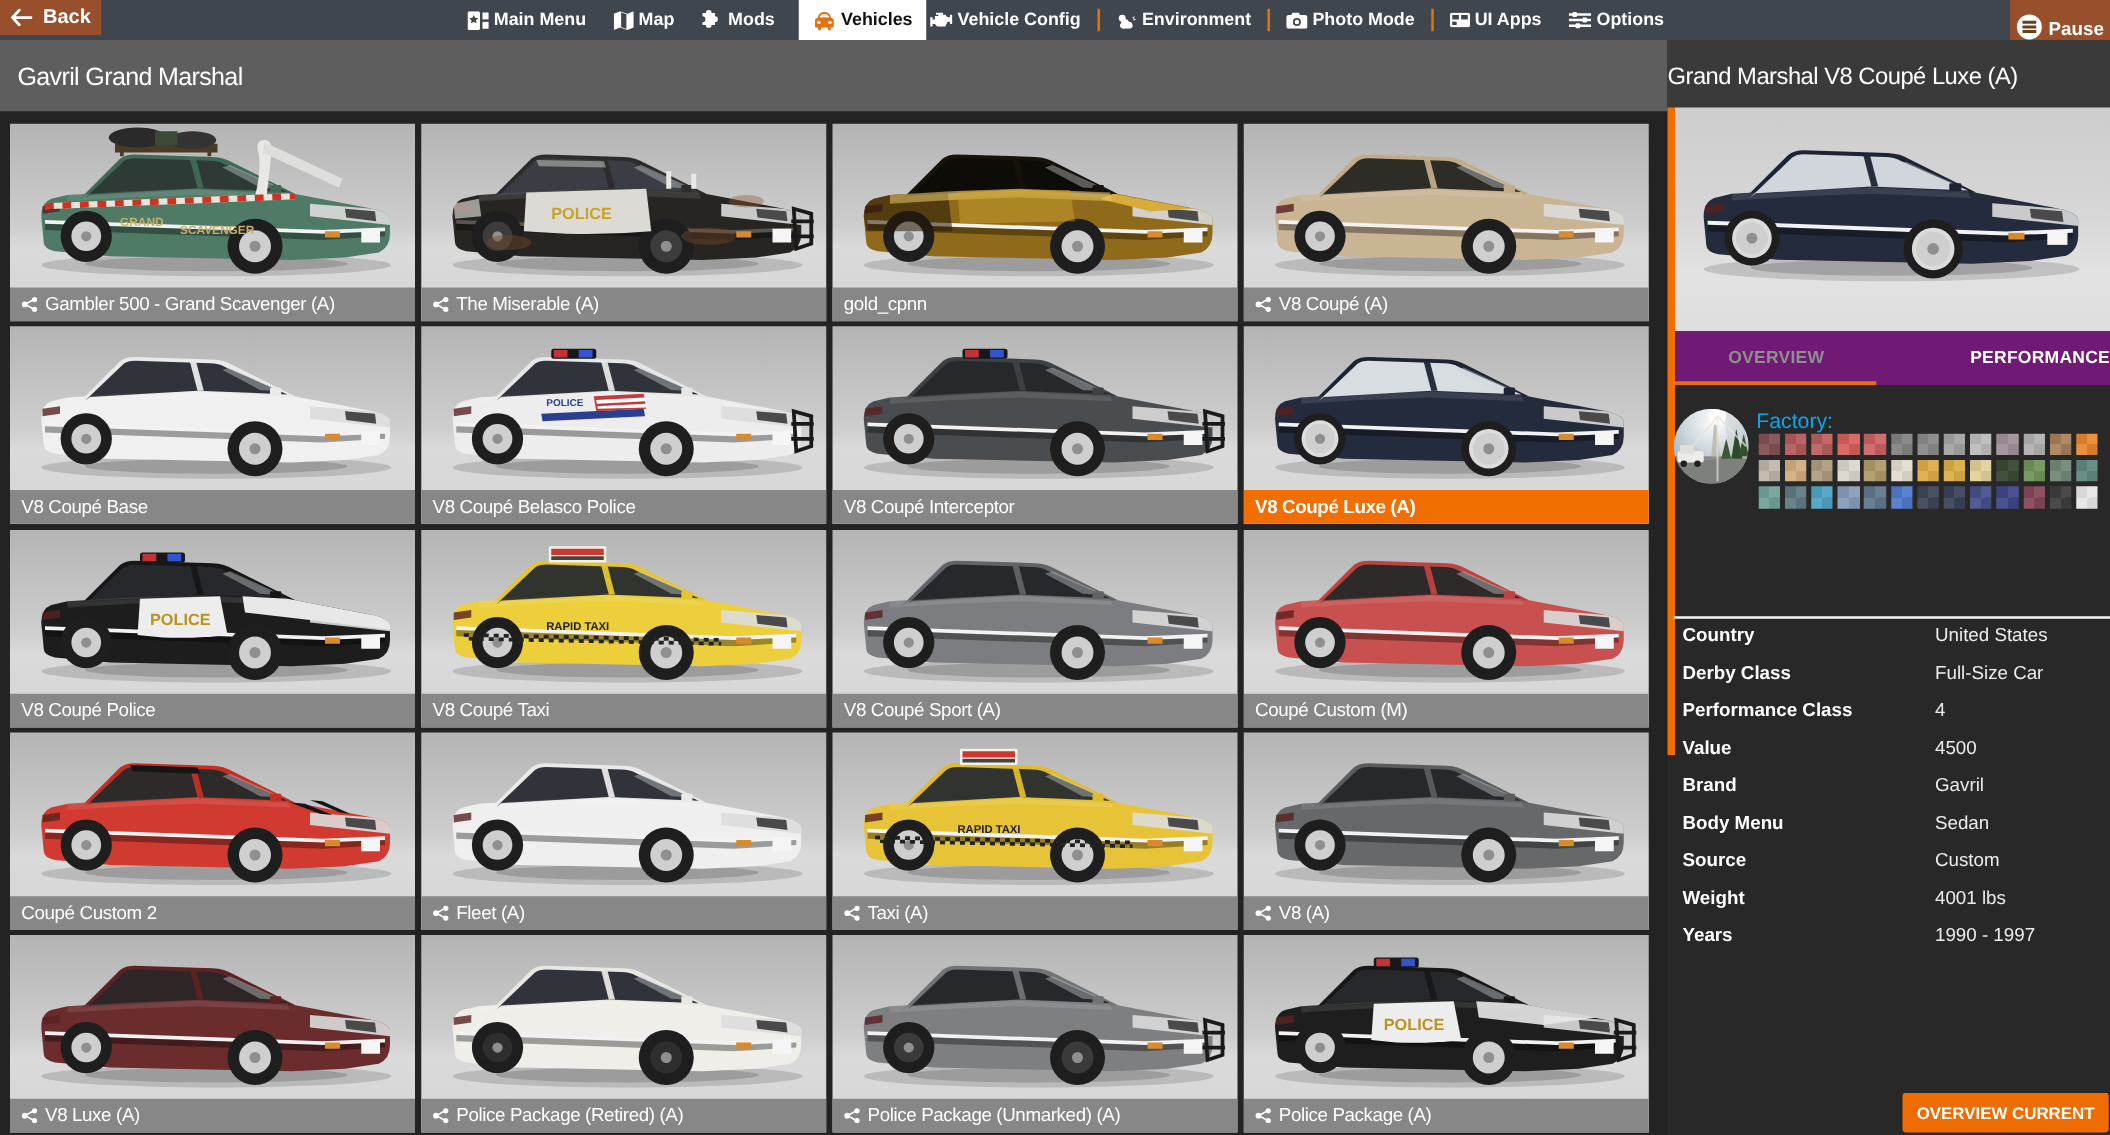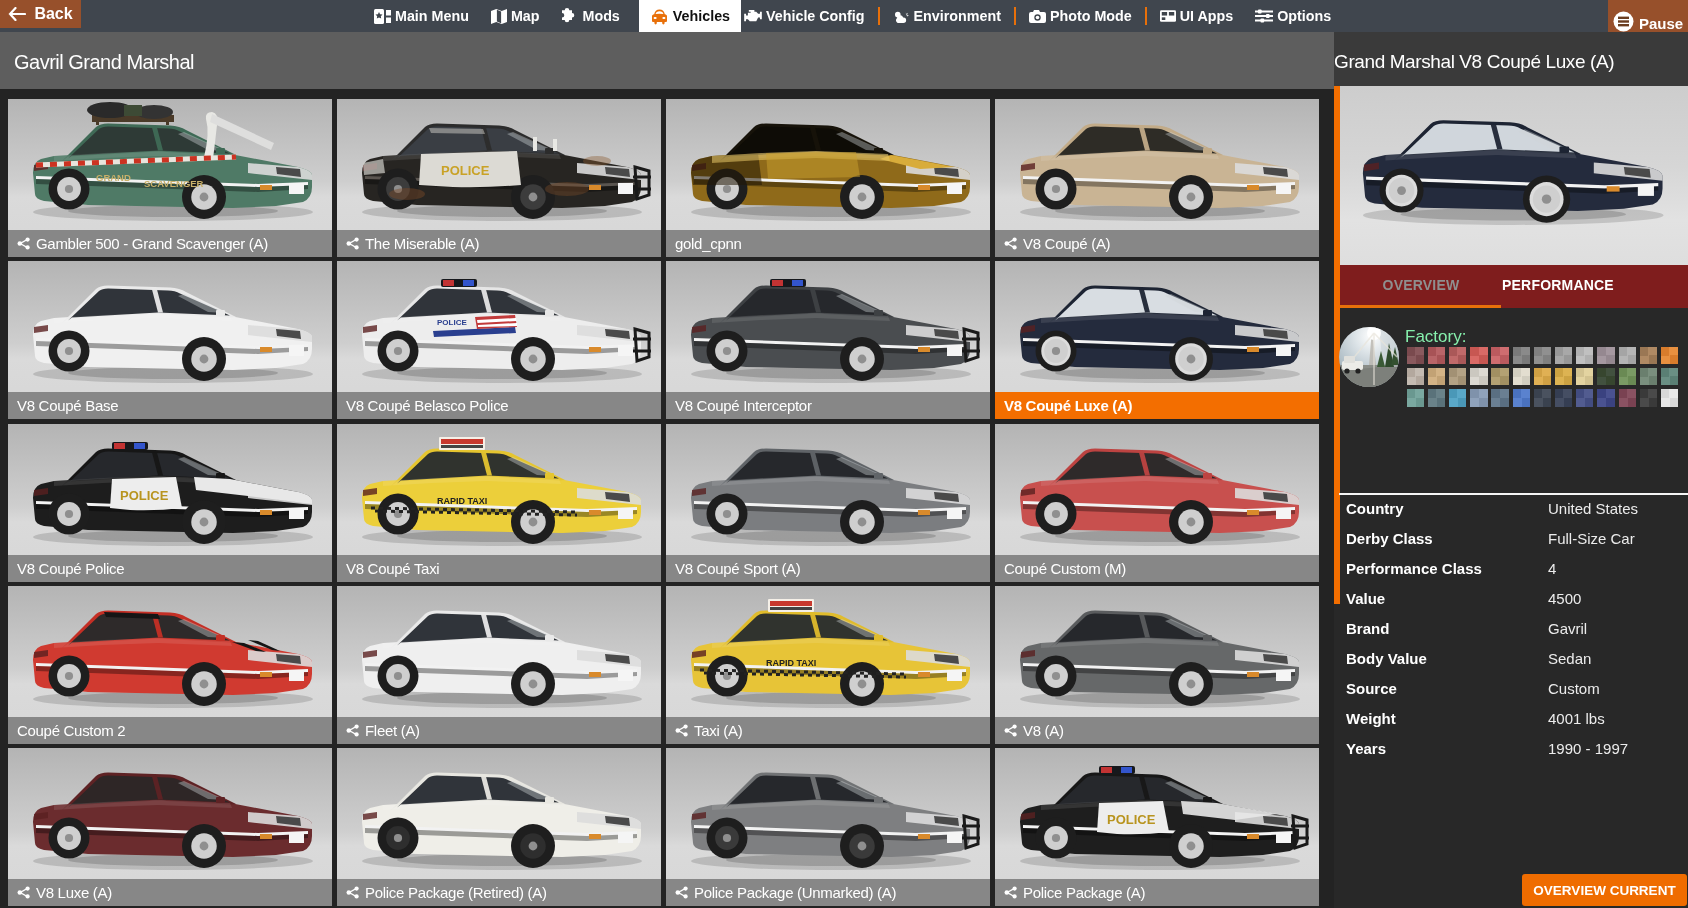--- a/index.html
+++ b/index.html
@@ -25,26 +25,26 @@
 .card { position:relative; overflow:hidden; background:linear-gradient(180deg,#b4b4b4 0%,#c3c3c3 30%,#cecece 52%,#dadada 62%,#d6d6d6 100%); }
 .card svg.car { position:absolute; left:0; top:0; }
 .cap { position:absolute; left:0; bottom:0; width:100%; height:27px; background:#878787; color:#fff; font-size:15px; letter-spacing:-0.3px; display:flex; align-items:center; padding-left:9px; gap:5px; }
 .cap.sel { background:#f36e00;font-weight:bold; }
 .cap .shr { flex:0 0 auto; }
 
 
 .rpanel { position:absolute; left:1334px; top:89px; width:354px; height:819px; background:#282828; }
 .rstripe { position:absolute; left:0; top:-3px; width:6px; height:518px; background:#f36e00; }
 .rimg { position:absolute; left:6px; top:-3px; width:348px; height:179px; background:linear-gradient(180deg,#cdcdcd 0%,#d6d6d6 45%,#e2e2e2 75%,#dedede 100%); overflow:hidden; }
-.tabs { position:absolute; left:6px; top:176px; width:348px; height:43px; background:#7f1d1d; }
+.tabs { position:absolute; left:6px; top:176px; width:348px; height:43px; background:#701a75; }
 .tab1 { position:absolute; left:0; top:12px; width:162px; text-align:center; color:#8f8f8f; font-size:14px; font-weight:bold; letter-spacing:0.2px; }
-.tab2 { position:absolute; left:162px; top:12px; width:186px; text-align:left; color:#fff; font-size:14px; font-weight:bold; letter-spacing:0.2px; }
+.tab2 { position:absolute; left:162px; top:12px; width:186px; text-align:right; color:#fff; font-size:14px; font-weight:bold; letter-spacing:0.2px; }
 .tabline { position:absolute; left:0; top:40px; width:161px; height:3px; background:#e8700a; }
 .factcircle { position:absolute; left:5px; top:238px; width:60px; height:60px; border-radius:50%; overflow:hidden; }
-.factlabel { position:absolute; left:71px; top:238px; color:#86efac; font-size:17px; }
+.factlabel { position:absolute; left:71px; top:238px; color:#0ea5e9; font-size:17px; }
 .swatches { position:absolute; left:72.7px; top:258px; display:grid; grid-template-columns:repeat(13,17.3px); grid-auto-rows:17.3px; gap:3.9px; }
 .sw { width:17.3px; height:17.3px; }
 .desc { position:absolute; left:12px; top:339px; width:336px; color:#efefef; font-size:17.4px; line-height:21.5px; letter-spacing:-0.1px; }
 .sepline { position:absolute; left:5px; top:404px; width:349px; height:2px; background:#f5f5f5; }
 .spec { position:absolute; left:12px; top:404px; width:336px; }
 .srow { height:30px; display:flex; align-items:center; }
 .srow b { width:202px; color:#fff; font-size:15px; font-weight:bold; }
 .srow span { color:#ececec; font-size:15px; }
 .btn1 { position:absolute; left:12px; top:828px; width:160px; height:32px; background:#6e6e6e; border-radius:3px; color:#fde047; font-size:13.5px; font-weight:bold; display:flex; align-items:center; justify-content:center; }
 .btn2 { position:absolute; left:188px; top:785px; width:165px; height:32px; background:#ef6c00; border-radius:3px; color:#fff; font-size:13.5px; font-weight:bold; display:flex; align-items:center; justify-content:center; }
@@ -1029,21 +1029,21 @@
         </div>
       <div class="srow">
           <b>Value</b>
           <span>4500</span>
         </div>
       <div class="srow">
           <b>Brand</b>
           <span>Gavril</span>
         </div>
       <div class="srow">
-          <b>Body Value</b>
+          <b>Body Menu</b>
           <span>Sedan</span>
         </div>
       <div class="srow">
           <b>Source</b>
           <span>Custom</span>
         </div>
       <div class="srow">
           <b>Weight</b>
           <span>4001 lbs</span>
         </div>

